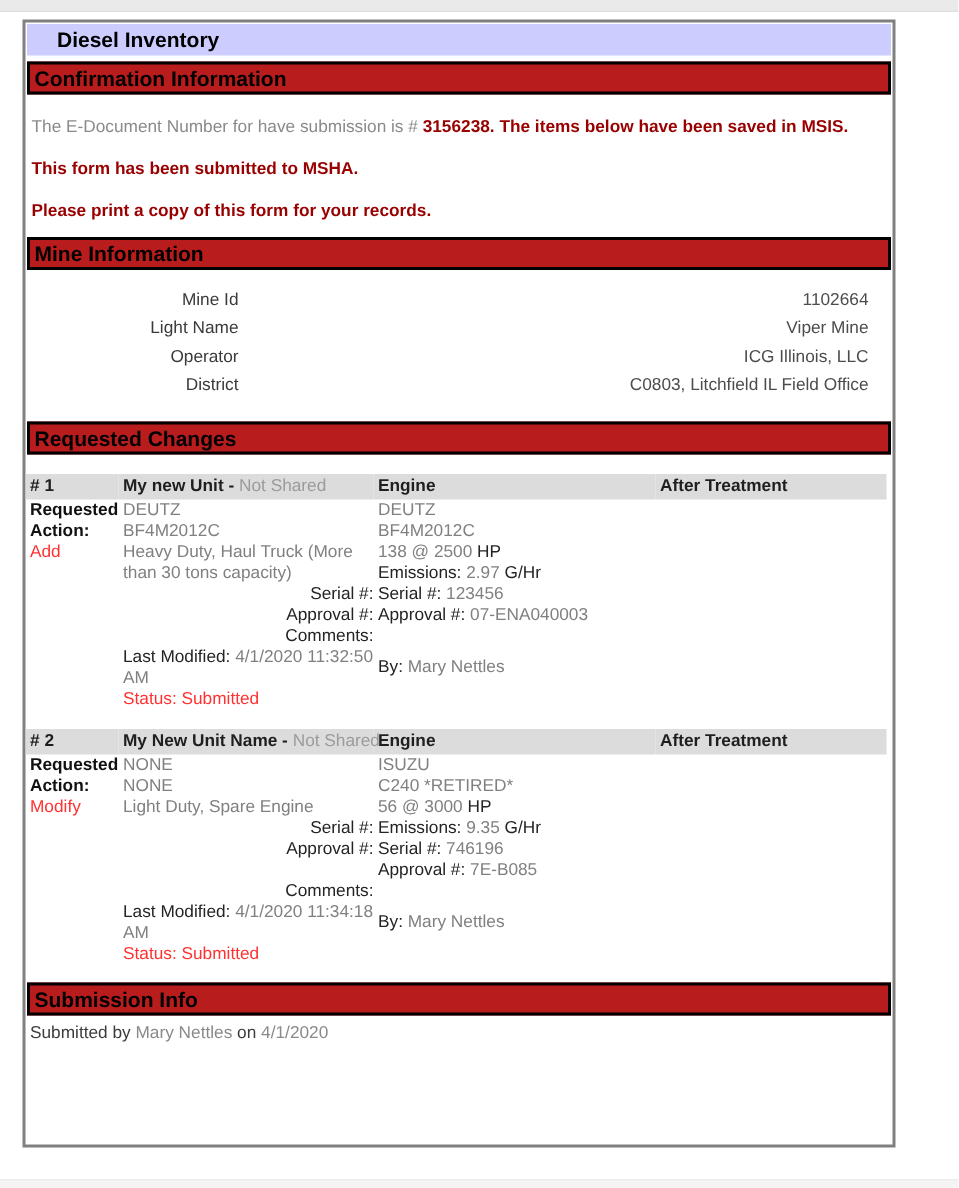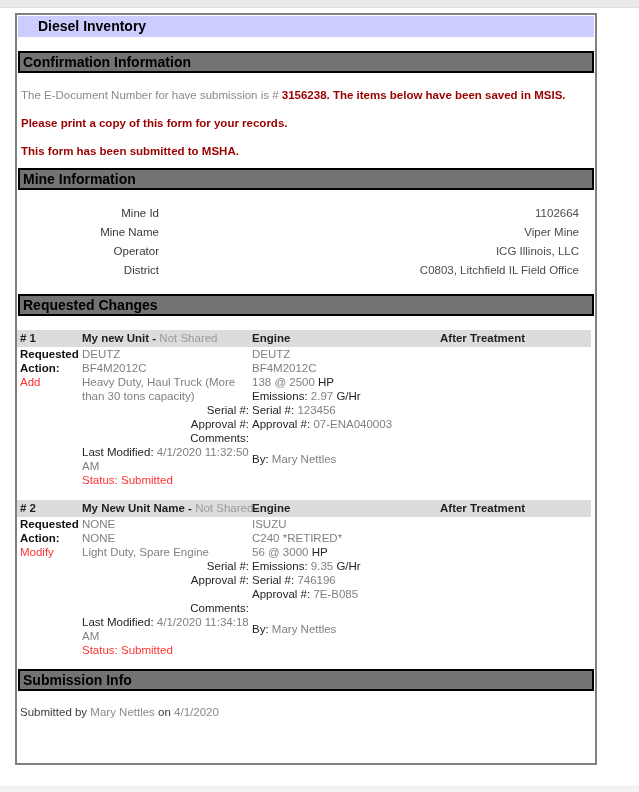--- a/index.html
+++ b/index.html
@@ -32,23 +32,23 @@
   }
   .title-bar {
     margin: 1px;
     background: #ccccff;
     color: #000;
     font-size: 14px; font-weight: bold;
     line-height: 17px;
     padding: 2px 20px;
   }
   .section-bar {
-    margin: 14px 1px;
+    margin: 4px 1px;
     border: 2px solid #000;
-    background: #737373;
+    background: #b91c1c;
     color: #000;
     font-size: 14px; font-weight: bold;
     line-height: 16px;
     padding: 1px 3px;
   }
   .mine-bar   { margin-top: 9px; }
   .req-bar    { margin-top: 14px; }
   .sub-bar    { margin-top: 10px; }
 
   .conf-text { margin: 15px 0 0 4px; line-height: 15px; }
@@ -93,33 +93,33 @@
 
 <div class="frame">
 
   <div class="title-bar">Diesel Inventory</div>
 
   <div class="section-bar">Confirmation Information</div>
 
   <div class="conf-text">
     <span class="pre">The E-Document Number for have submission is # </span><span class="bold">3156238. The items below have been saved in MSIS.</span>
   </div>
+  <div class="conf-line">This form has been submitted to MSHA.</div>
   <div class="conf-line">Please print a copy of this form for your records.</div>
-  <div class="conf-line">This form has been submitted to MSHA.</div>
 
   <div class="section-bar mine-bar">Mine Information</div>
 
   <table class="mine-table">
     <tbody>
         <tr>
       <td class="mlab">Mine Id</td>
       <td class="mval">1102664</td>
     </tr>
     <tr>
-      <td class="mlab">Mine Name</td>
+      <td class="mlab">Light Name</td>
       <td class="mval">Viper Mine</td>
     </tr>
     <tr>
       <td class="mlab">Operator</td>
       <td class="mval">ICG Illinois, LLC</td>
     </tr>
     <tr>
       <td class="mlab">District</td>
       <td class="mval">C0803, Litchfield IL Field Office</td>
     </tr>

